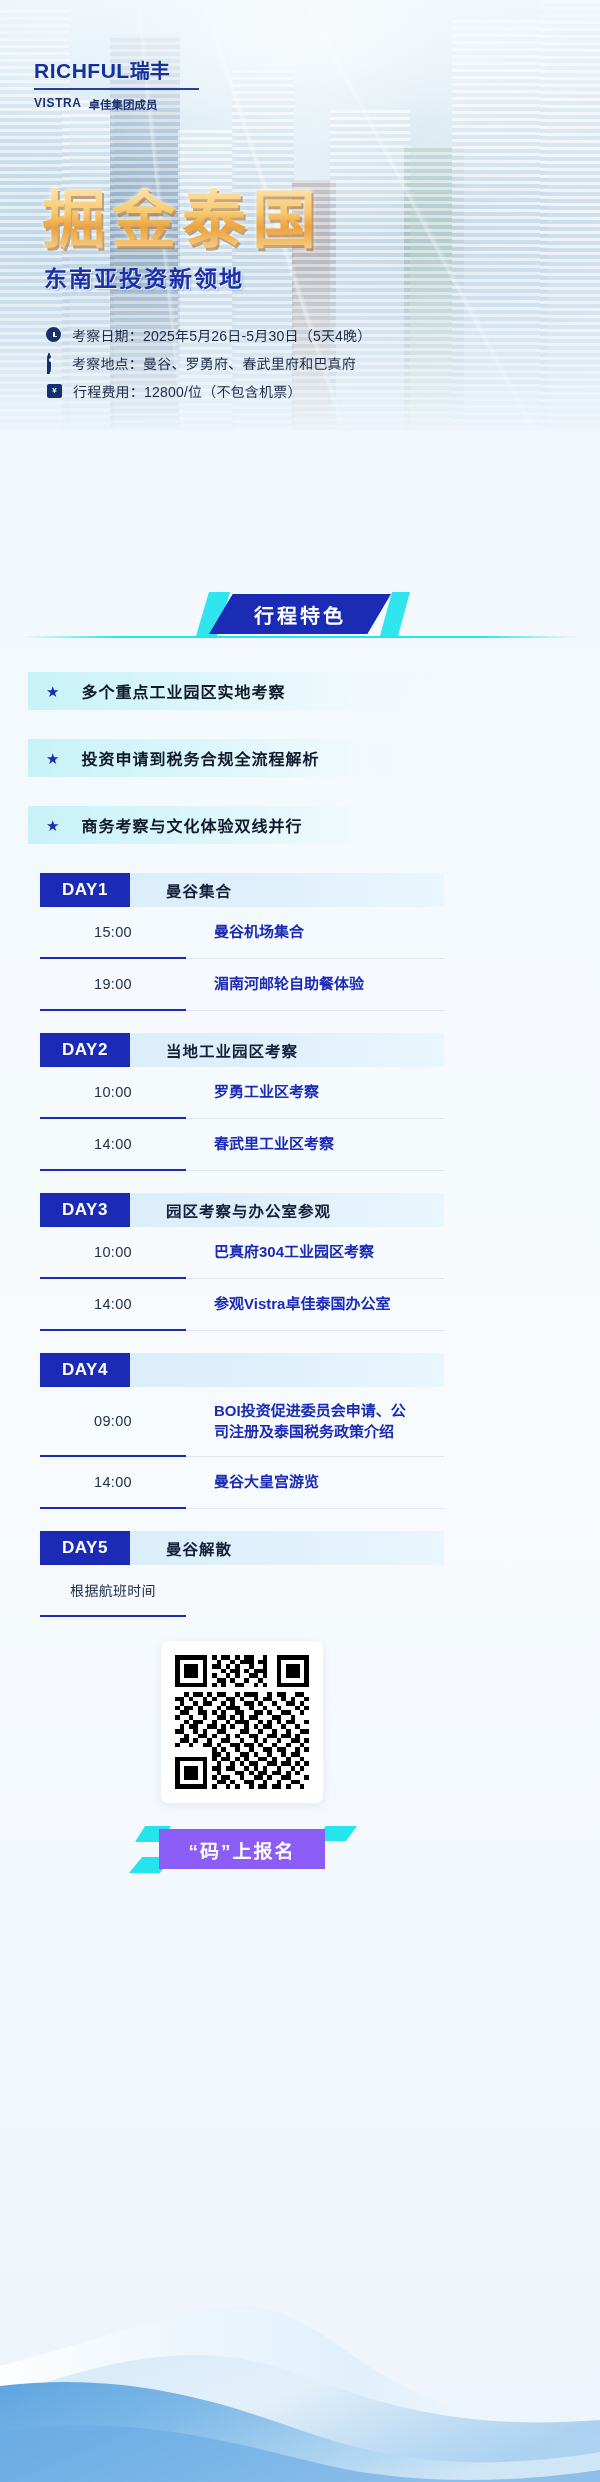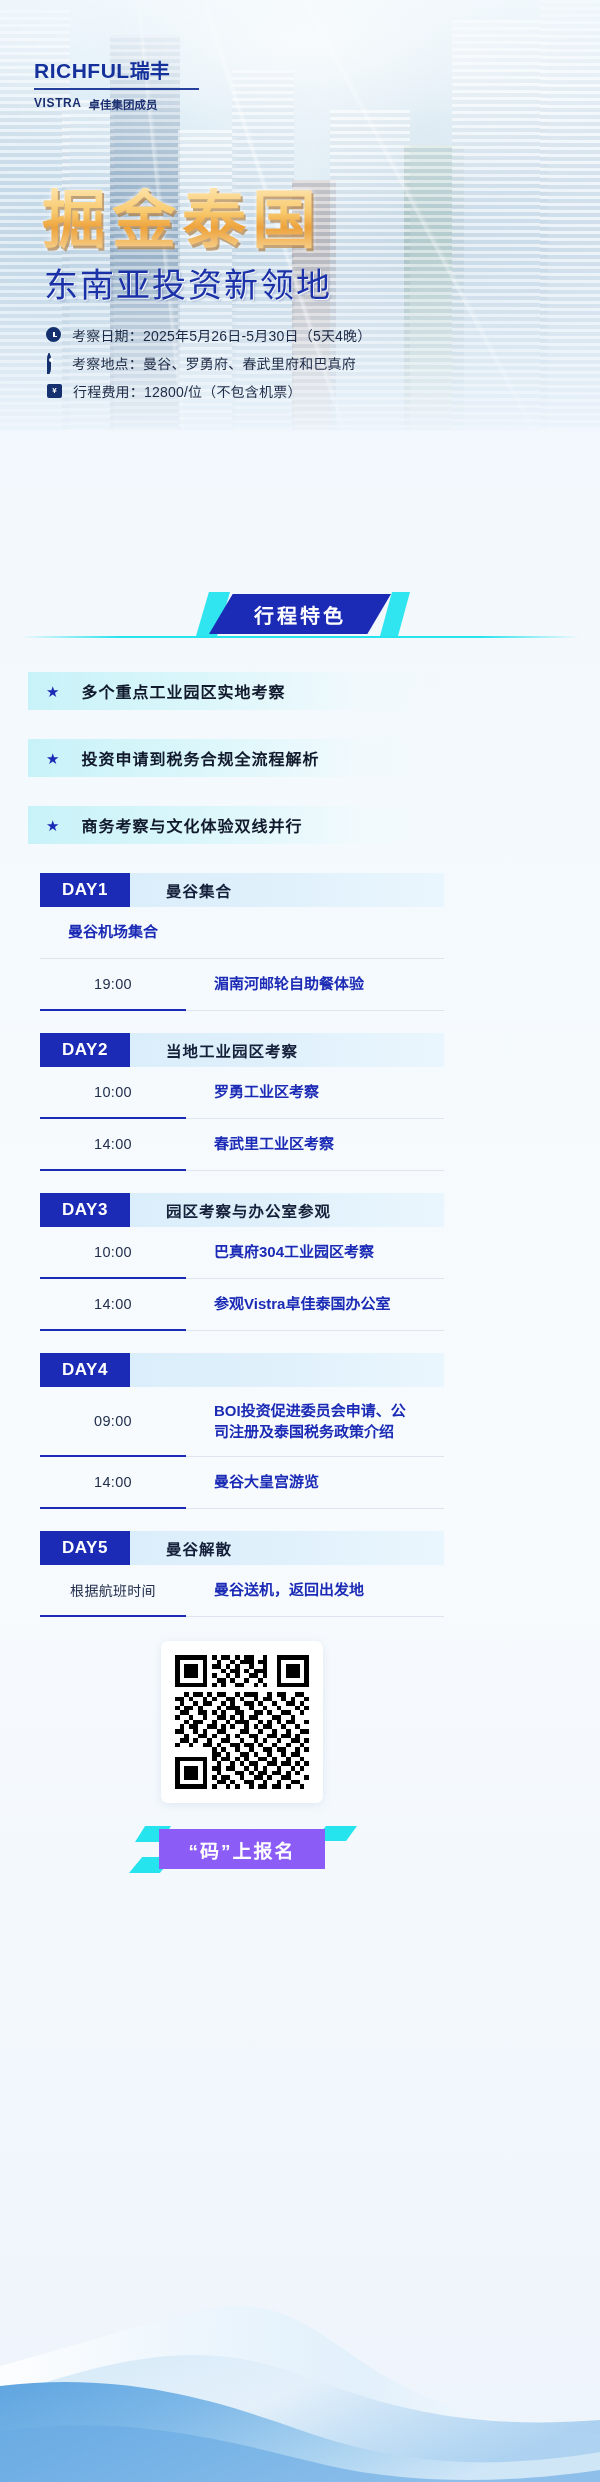--- a/index.html
+++ b/index.html
@@ -55,21 +55,21 @@
   .title-main {
     position:absolute; left:42px; top:188px; z-index:7;
     font-size:64px; font-weight:bold; letter-spacing:6px; line-height:1;
     color:#f5b44d;
     background:linear-gradient(180deg,#fde2a8 0%,#f8c96d 38%,#eda23c 62%,#f7d492 100%);
     -webkit-background-clip:text; background-clip:text; -webkit-text-fill-color:transparent;
     filter:drop-shadow(2px 3px 0 rgba(160,96,18,.55)) drop-shadow(0 0 2px rgba(255,255,255,.8));
   }
   .title-sub {
     position:absolute; left:44px; top:268px; z-index:7;
-    font-size:34px; font-weight:normal; letter-spacing:2px; color:#1b31a8; line-height:1;
+    font-size:23px; font-weight:bold; letter-spacing:2px; color:#1b31a8; line-height:1;
     text-shadow:1px 1px 0 rgba(255,255,255,.85), 2px 2px 2px rgba(40,70,160,.25);
   }
 
   
   .info-block { position:absolute; left:46px; top:322px; z-index:7; }
   .info-row { display:flex; align-items:center; gap:11px; height:25px; margin-bottom:3px; }
   .info-ico { width:15px; height:15px; flex:0 0 15px; position:relative; color:#14306e; }
   .ico-clock { border:2px solid #14306e; border-radius:50%; background:#14306e; }
   .ico-clock::after{content:"";position:absolute;left:5px;top:2.5px;width:1.5px;height:5px;background:#fff;}
   .ico-clock::before{content:"";position:absolute;left:5px;top:6.5px;width:4px;height:1.5px;background:#fff;}
@@ -215,20 +215,21 @@
 
 
   <div class="itinerary">
 
     <div class="day-block">
       <div class="day-head">
         <div class="day-badge">DAY1</div>
         <div class="day-title">曼谷集合</div>
       </div>
       <div class="sched-row">
+        <div class="sched-time">15:00</div>
         <div class="sched-desc">曼谷机场集合</div>
       </div>
       <div class="sched-row">
         <div class="sched-time">19:00</div>
         <div class="sched-desc">湄南河邮轮自助餐体验</div>
       </div>
     </div>
 
     <div class="day-block">
       <div class="day-head">
@@ -274,21 +275,20 @@
       </div>
     </div>
 
     <div class="day-block">
       <div class="day-head">
         <div class="day-badge">DAY5</div>
         <div class="day-title">曼谷解散</div>
       </div>
       <div class="sched-row">
         <div class="sched-time small">根据航班时间</div>
-        <div class="sched-desc">曼谷送机，返回出发地</div>
       </div>
     </div>
   </div>
 
   <div class="qr-zone">
     <div class="qr-card">
       <svg class="qr-img" viewBox="0 0 29 29" shape-rendering="crispEdges">
         <rect width="29" height="29" fill="#ffffff"></rect>
         <g fill="#000000">
           <rect x="0" y="0" width="7" height="1"></rect>

